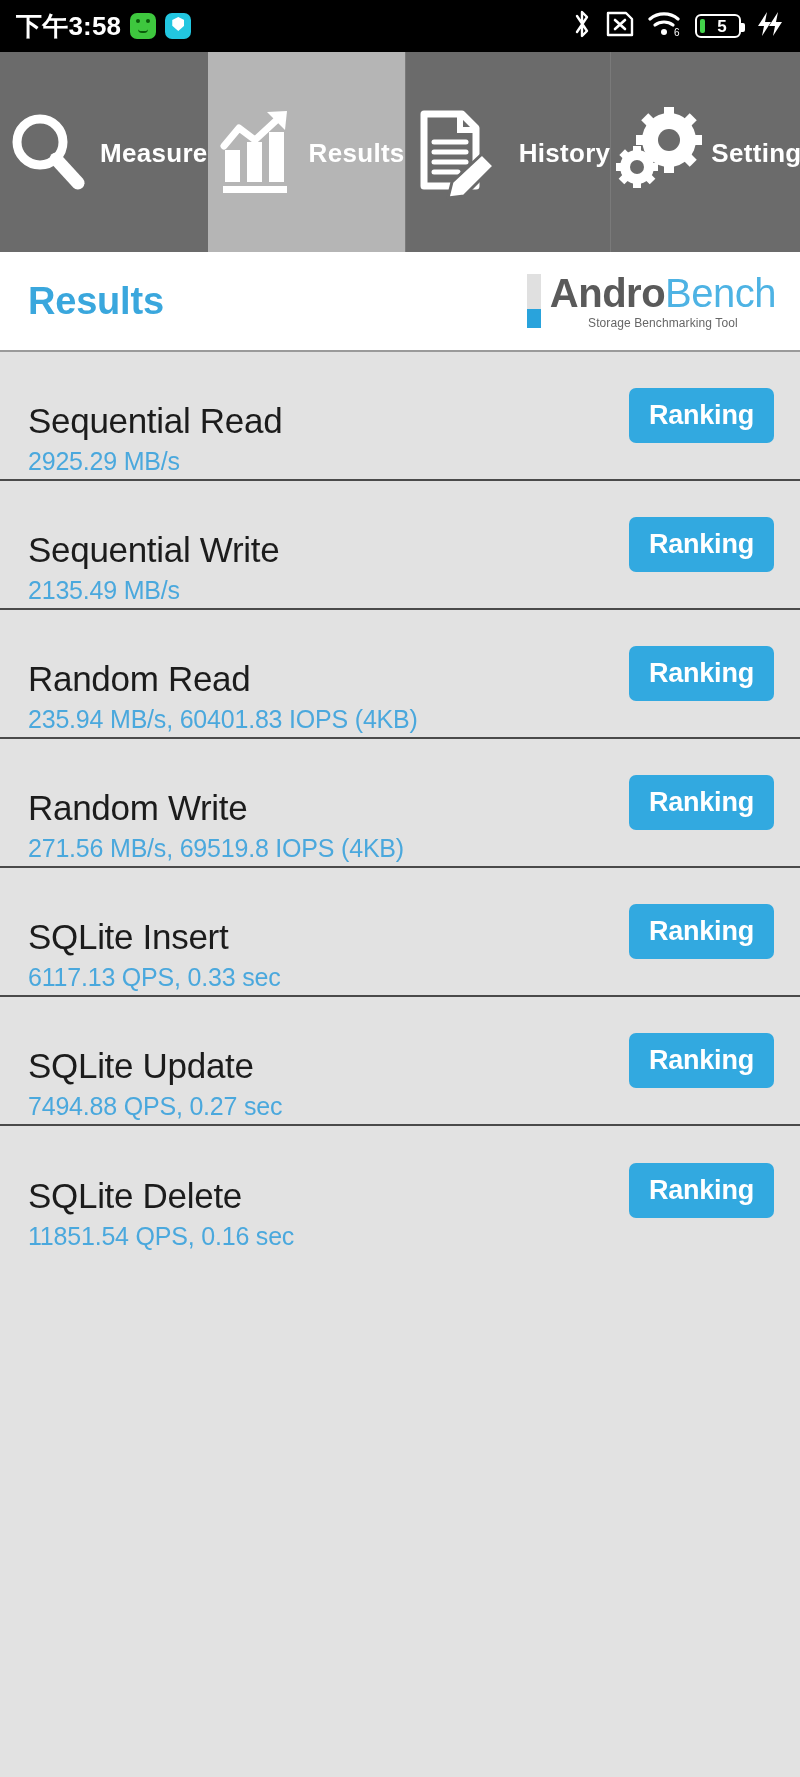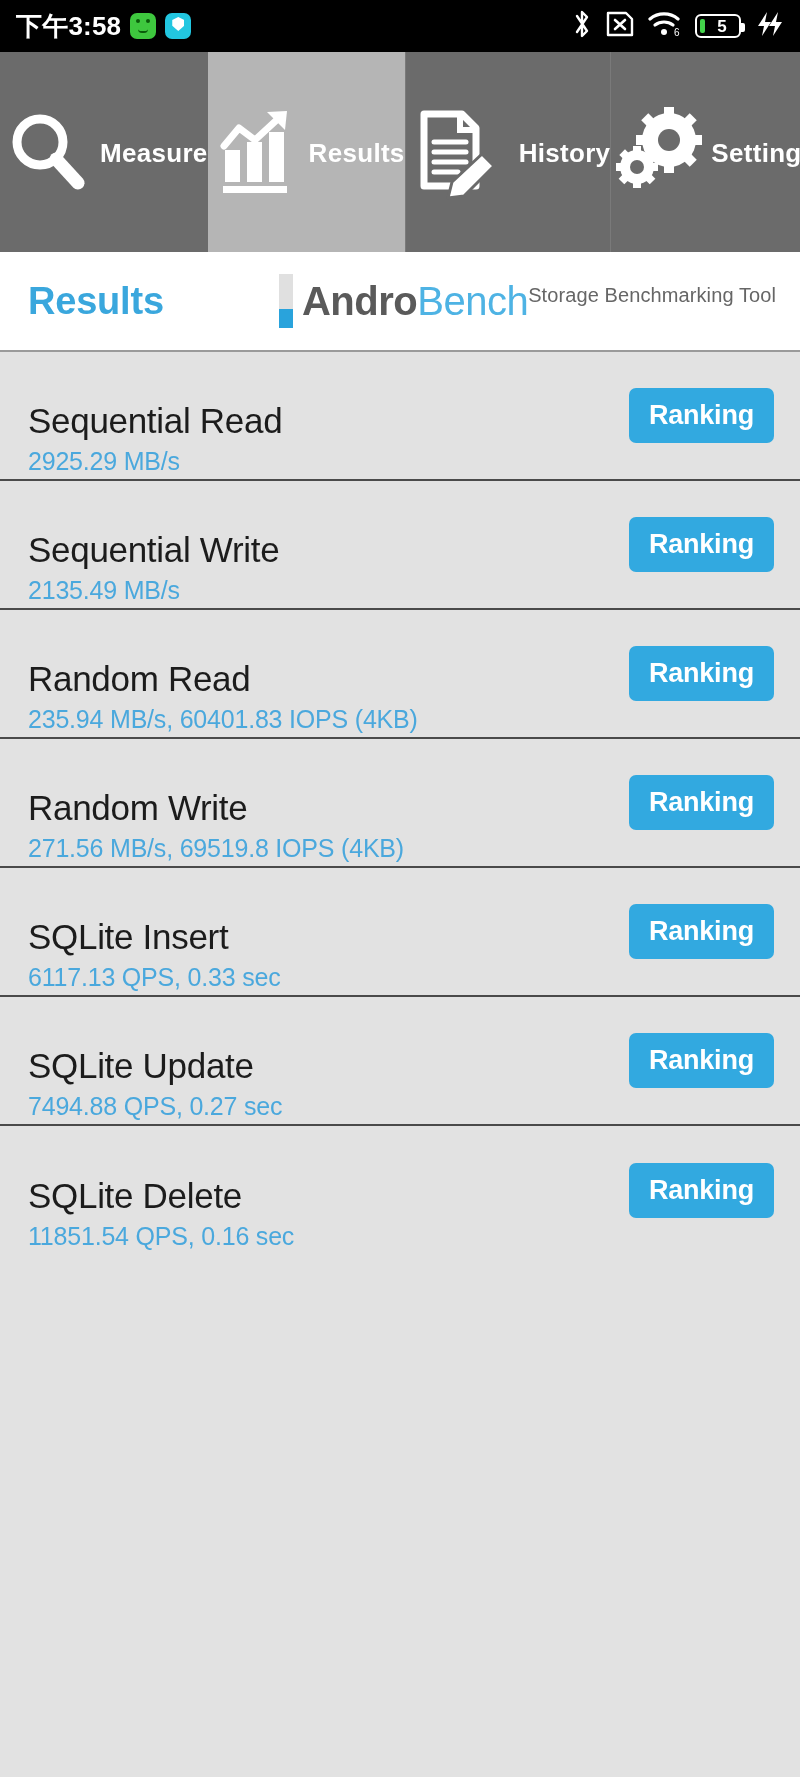--- a/index.html
+++ b/index.html
@@ -85,25 +85,25 @@
     display:flex; align-items:center; justify-content:space-between;
     padding:0 24px 0 28px;
   }
   .page-title {
     font-size:38px; font-weight:700; color:#3aa7dd; letter-spacing:-.2px;
   }
   .logo { display:flex; align-items:center; gap:9px; }
   .logo-bar { width:14px; height:54px; display:flex; flex-direction:column; }
   .logo-bar .top { flex:1 1 64%; background:#e0e0e0; }
   .logo-bar .bot { flex:1 1 36%; background:#29a3dc; }
-  .logo-text { display:flex; flex-direction:row; align-items:flex-start; line-height:1; }
+  .logo-text { display:flex; flex-direction:column; align-items:center; line-height:1; }
   .logo-main { font-size:40px; font-weight:700; letter-spacing:-.5px; }
   .logo-main .andro { color:#5a5a5a; }
   .logo-main .bench { color:#4eb3e4; font-weight:400; }
-  .logo-sub { font-size:20px; color:#666; margin-top:4px; letter-spacing:.1px; }
+  .logo-sub { font-size:12px; color:#666; margin-top:4px; letter-spacing:.1px; }
 
   
   .list { position:absolute; top:352px; left:0; width:800px; bottom:0; background:#e2e2e2; }
   .row {
     position:relative; height:129px;
     border-bottom:2px solid #4a4a4a;
     display:flex; align-items:center; justify-content:space-between;
     padding:0 26px 0 28px; background:#e2e2e2;
   }
   .row-texts { display:flex; flex-direction:column; gap:6px;margin-top:46px; }

